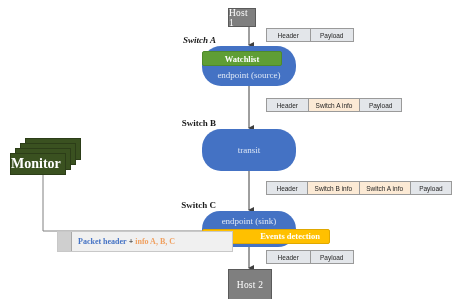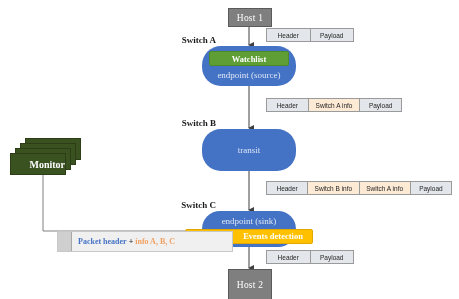--- a/index.html
+++ b/index.html
@@ -34,21 +34,20 @@
     justify-content: center;
     letter-spacing: .2px;
   }
 
   
   .switchbox {
     background: #4472c4;
     border-radius: 19px;
     display: flex;
     flex-direction: column;
-    align-items: center;
     justify-content: center;
   }
   .switch-text {
     color: #dce6f5;
     font-family: "Liberation Serif", serif;
     font-size: 9px;
     line-height: 12px;
     text-align: center;
   }
   .inner-bar {
@@ -108,24 +107,24 @@
   
   .mon-layer {
     background: #3a5120;
     border: 1px solid #2c3d18;
   }
   .mon-front {
     background: #3a5120;
     border: 1px solid #2c3d18;
     display: flex;
     align-items: center;
-    justify-content: flex-end;
-    color: #ffffff;
-    font-family: "Liberation Serif", serif;
-    font-size: 10px;
+    justify-content: flex-start;
+    color: #ffffff;
+    font-family: "Liberation Serif", serif;
+    font-size: 14px;
     font-weight: bold;
   }
 
   
   .legend-box {
     display: flex;
     align-items: stretch;
     background: #f0f0f0;
     border: 1px solid #c8c8c8;
   }
@@ -166,25 +165,25 @@
 
     <line x1="249" y1="86" x2="249" y2="128" stroke="#3f3f3f" stroke-width="1" marker-end="url(#arrowDown)"></line>
 
     <line x1="249" y1="171" x2="249" y2="210" stroke="#3f3f3f" stroke-width="1" marker-end="url(#arrowDown)"></line>
 
     <line x1="249" y1="247" x2="249" y2="268" stroke="#3f3f3f" stroke-width="1" marker-end="url(#arrowDown)"></line>
 
     <path d="M202,231 L43,231 L43,169" fill="none" stroke="#808080" stroke-width="1" marker-end="url(#arrowUp)"></path>
   </svg>
 
-  <div class="abs host" style="left:228px;top:8px;width:44px;height:19px;">
+  <div class="abs host" style="left:228px;top:8px;width:28px;height:19px;">
     <span>Host 1</span>
   </div>
 
-  <div class="abs switch-label" style="left:150px;top:35px;width:66px;">Switch A</div>
+  <div class="abs switch-label" style="left:150px;top:35px;width:66px;font-style:italic;">Switch A</div>
 
   <div class="abs switchbox" style="left:202px;top:46px;width:94px;height:40px;">
     <div class="inner-bar green" style="width:78px;height:13px;margin-bottom:3px;">
       <span>Watchlist</span>
     </div>
     <div class="switch-text">endpoint (source)</div>
   </div>
 
   <div class="abs packet-row" style="left:266px;top:28px;width:88px;">
     <div class="packet-cell" style="flex:1;">Header</div>

